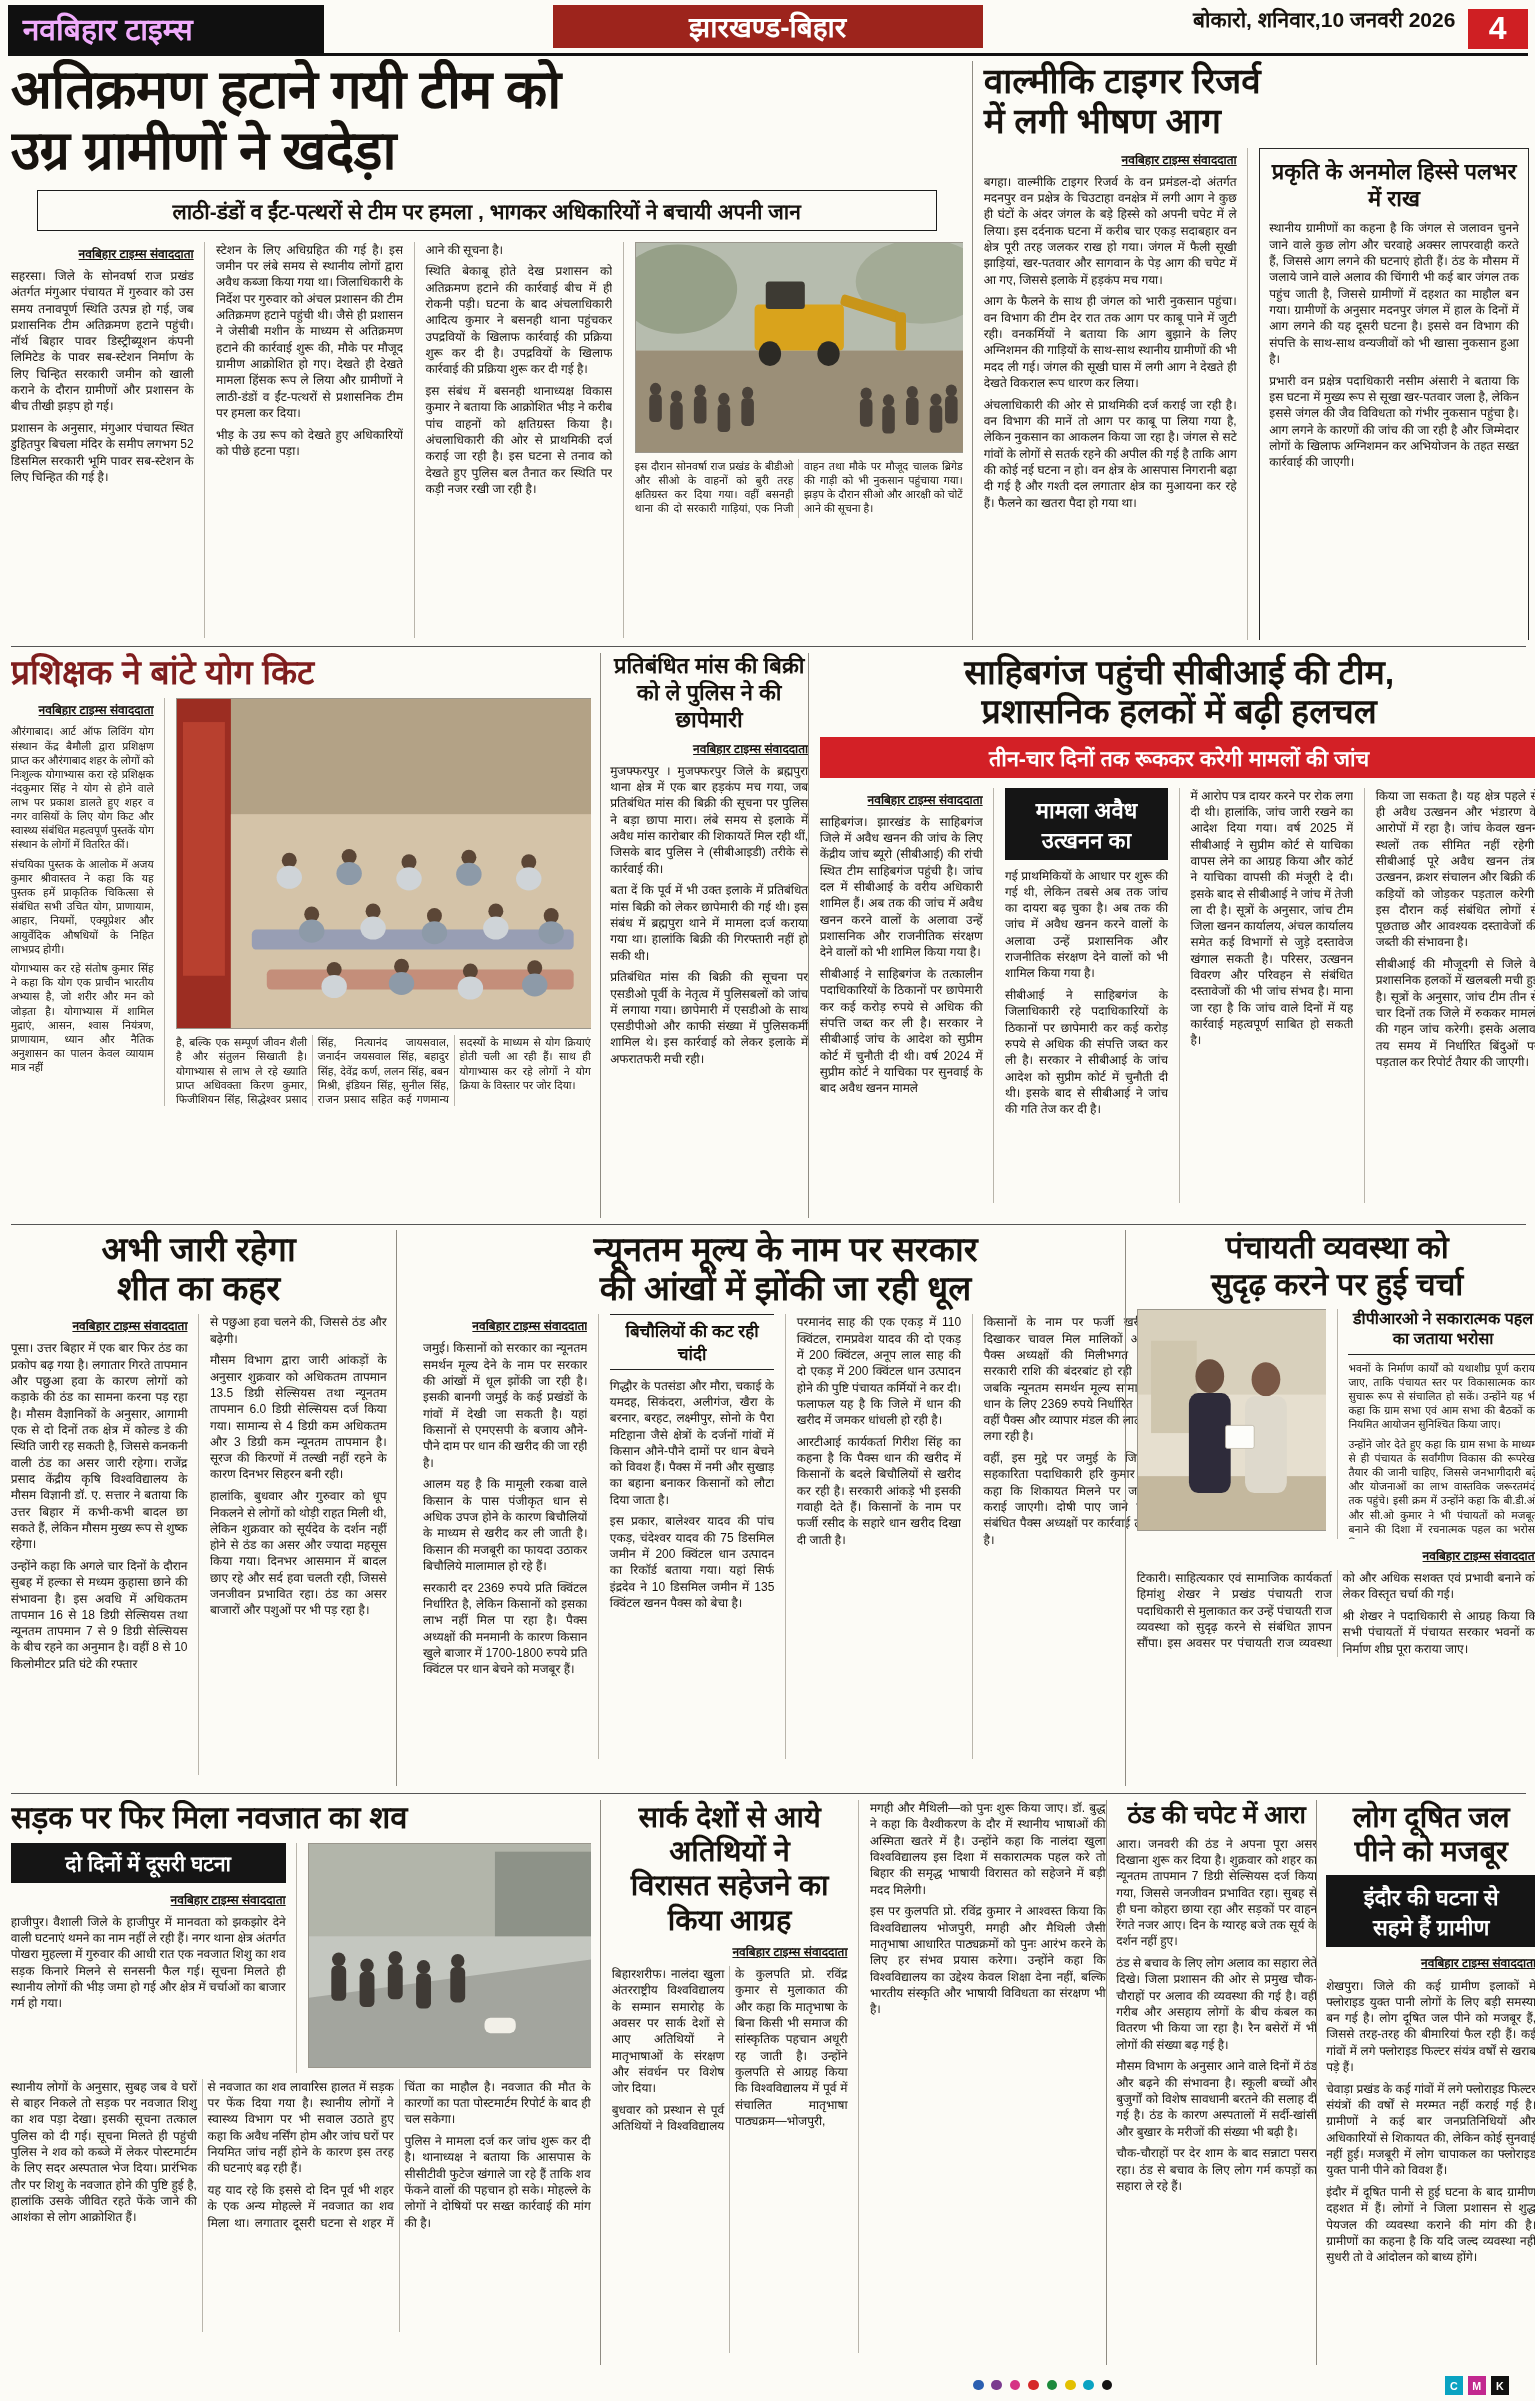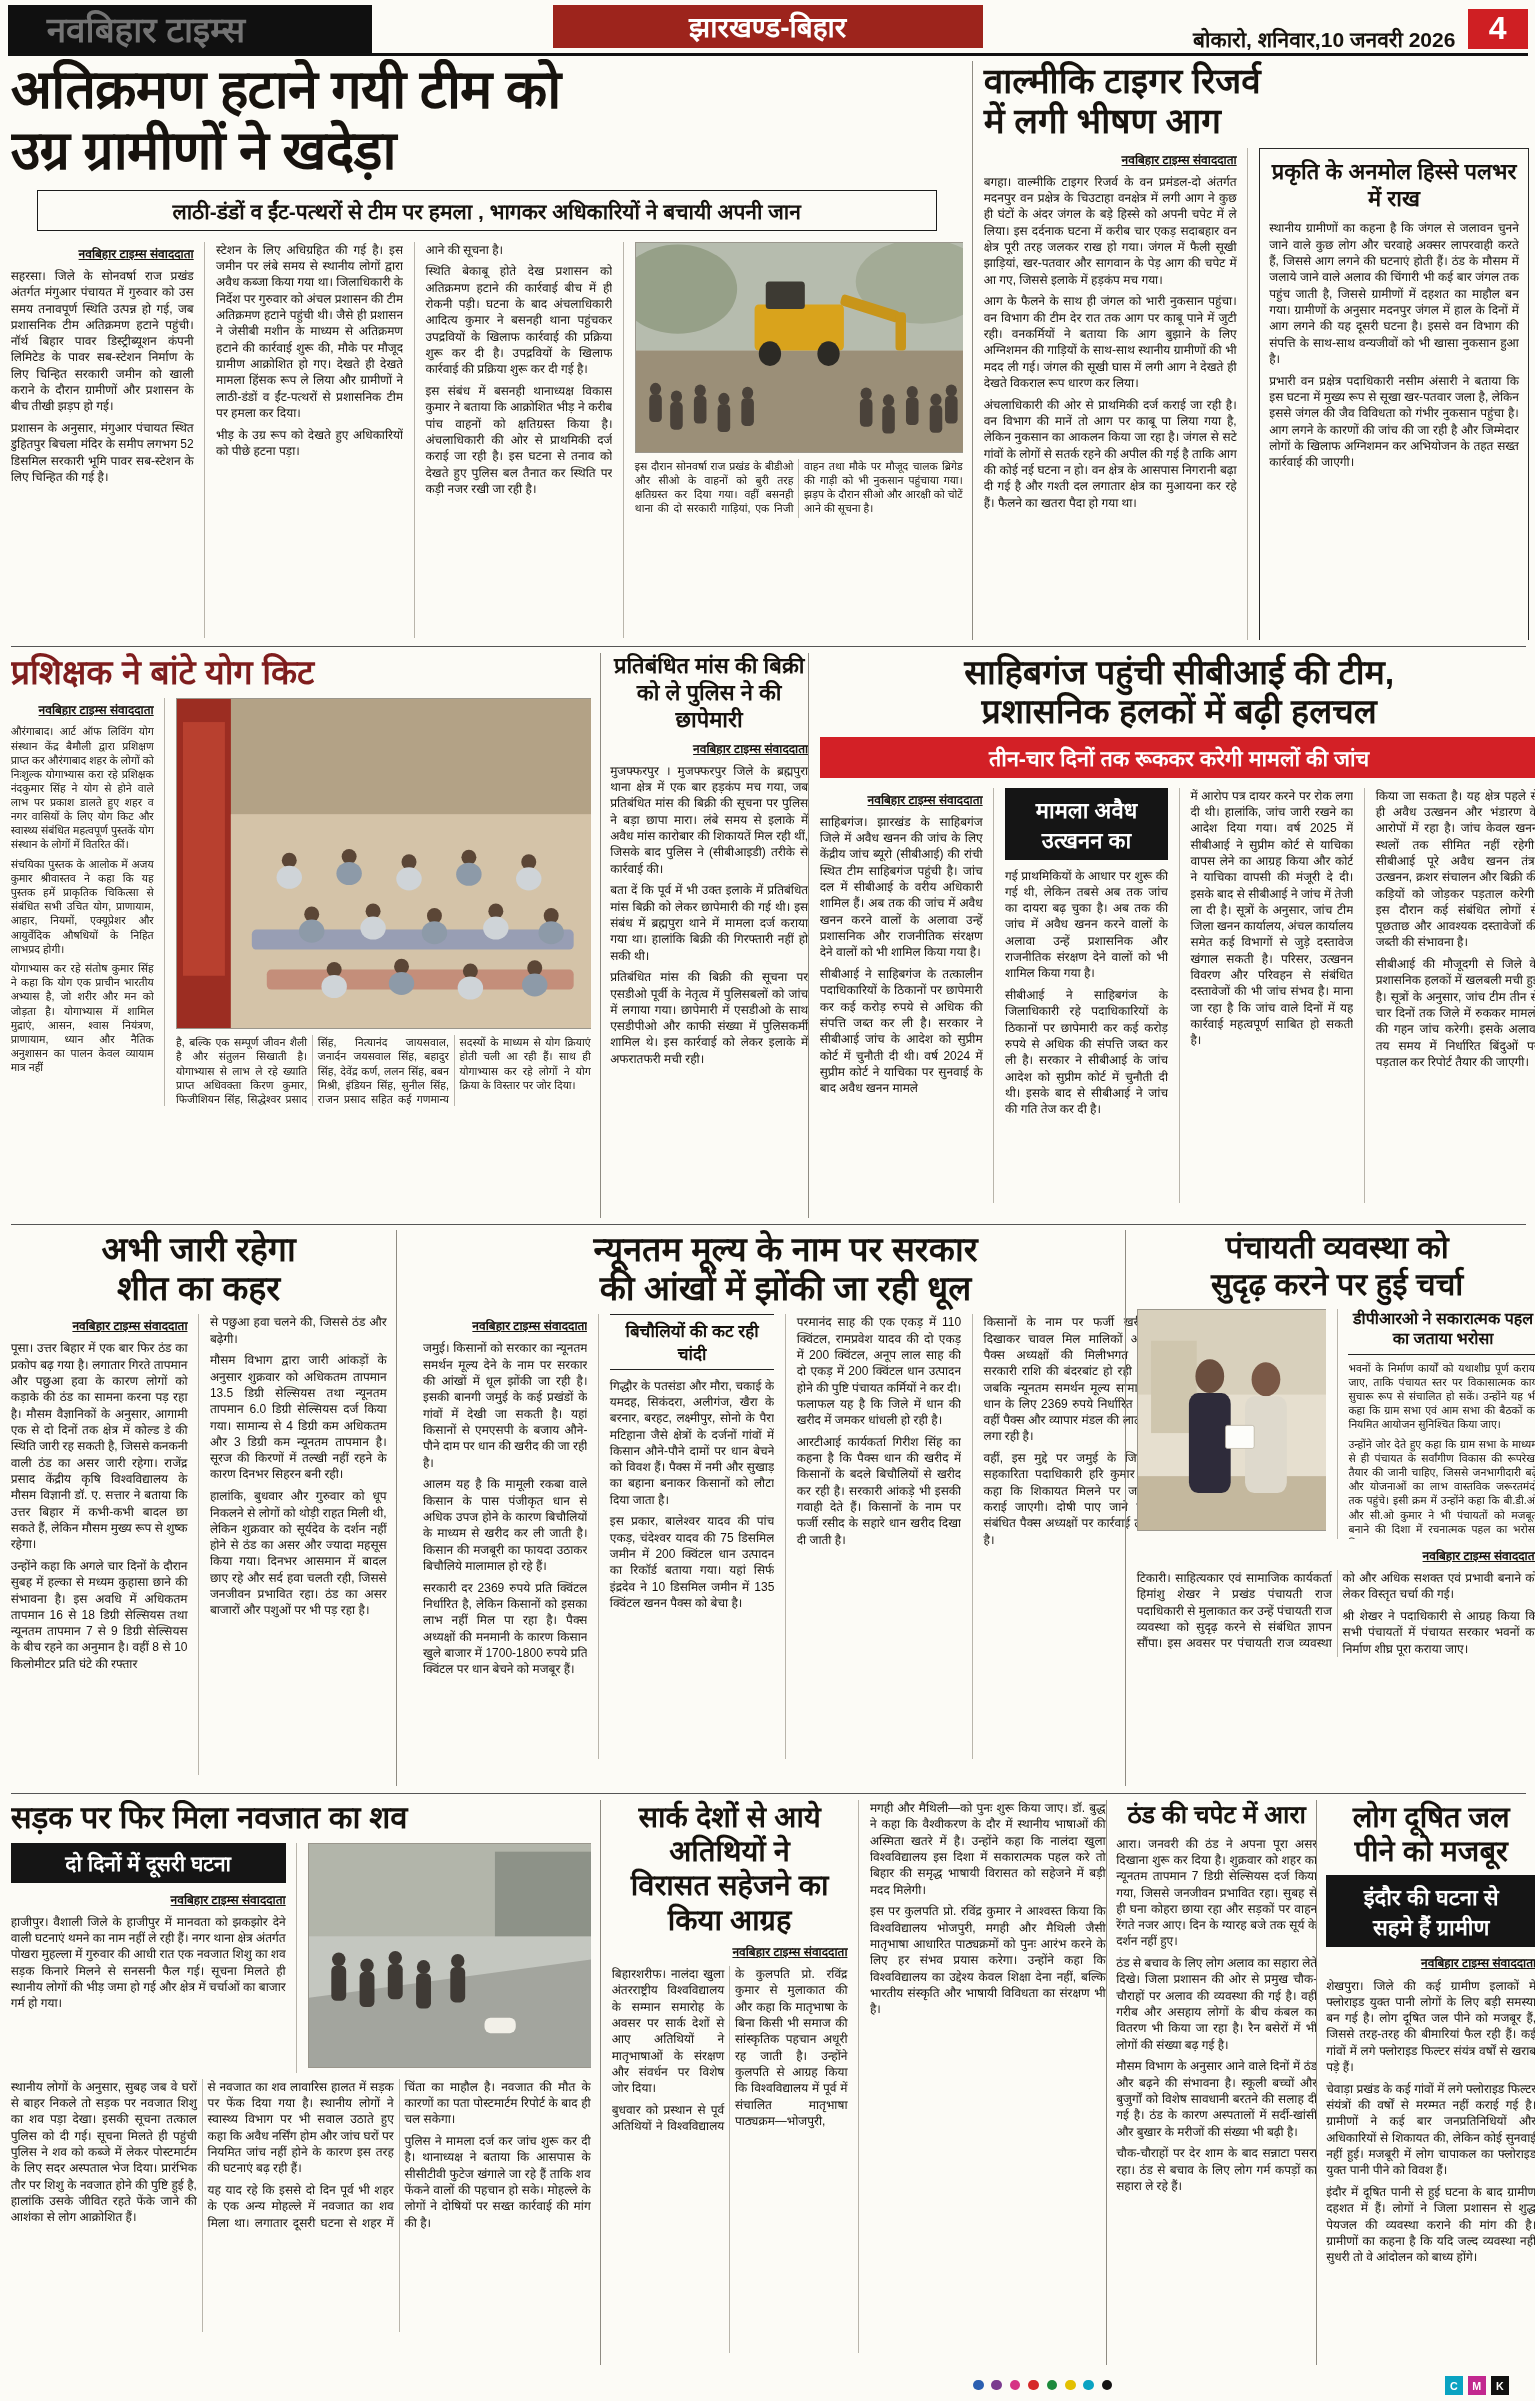--- a/index.html
+++ b/index.html
@@ -1,26 +1,26 @@
 <!DOCTYPE html>
 <html lang="hi" style="font-size:12.3px"><head>
 <meta charset="utf-8">
 <style>
   html,body{margin:0;padding:0;background:#d8d6d0;}
   .page{position:relative;width:1535px;height:2401px;margin:0 auto;background:#fcfbf6;
         font-family:"Liberation Sans","DejaVu Sans",sans-serif;color:#17130e;overflow:hidden;}
   
   .masthead{position:absolute;left:7.7px;top:4.6px;width:1520px;height:48px;border-bottom:3.1px solid #111;
             display:flex;align-items:stretch;}
-  .mast-left{background:#101010;color:#737373;font-size:35px;font-weight:700;display:flex;align-items:center;
-             padding:0 39px;width:286px;}
+  .mast-left{background:#101010;color:#f0abfc;font-size:30px;font-weight:700;display:flex;align-items:center;
+             padding:0 15px;width:286px;}
   .mast-center{position:absolute;left:50%;top:0;transform:translateX(-50%);height:43px;width:430px;
                background:#9d241c;color:#fff;display:flex;align-items:center;justify-content:center;
                font-size:28px;font-weight:700;}
-  .mast-right{margin-left:auto;display:flex;align-items:flex-end;gap:12.3px;}
+  .mast-right{margin-left:auto;display:flex;align-items:flex-start;gap:12.3px;}
   .dateline{font-size:21px;font-weight:700;}
   .mast-page{background:#cf1f23;color:#fff;width:60px;height:40px;display:flex;align-items:center;
              justify-content:center;font-size:32px;font-weight:800;align-self:center;}
   
   .story{position:absolute;overflow:hidden;}
   .bl{border-left:0.8px solid #8f8b82;}
   p{font-size:12px;line-height:1.36;text-align:justify;margin:0 0 5.4px;}
   .small p{font-size:10.7px;line-height:1.32;}
   .byline{font-weight:700;text-decoration:underline;font-size:12px;text-align:right;margin:3.1px 0 6.1px;}
   .cols{display:flex;gap:10.7px;}

